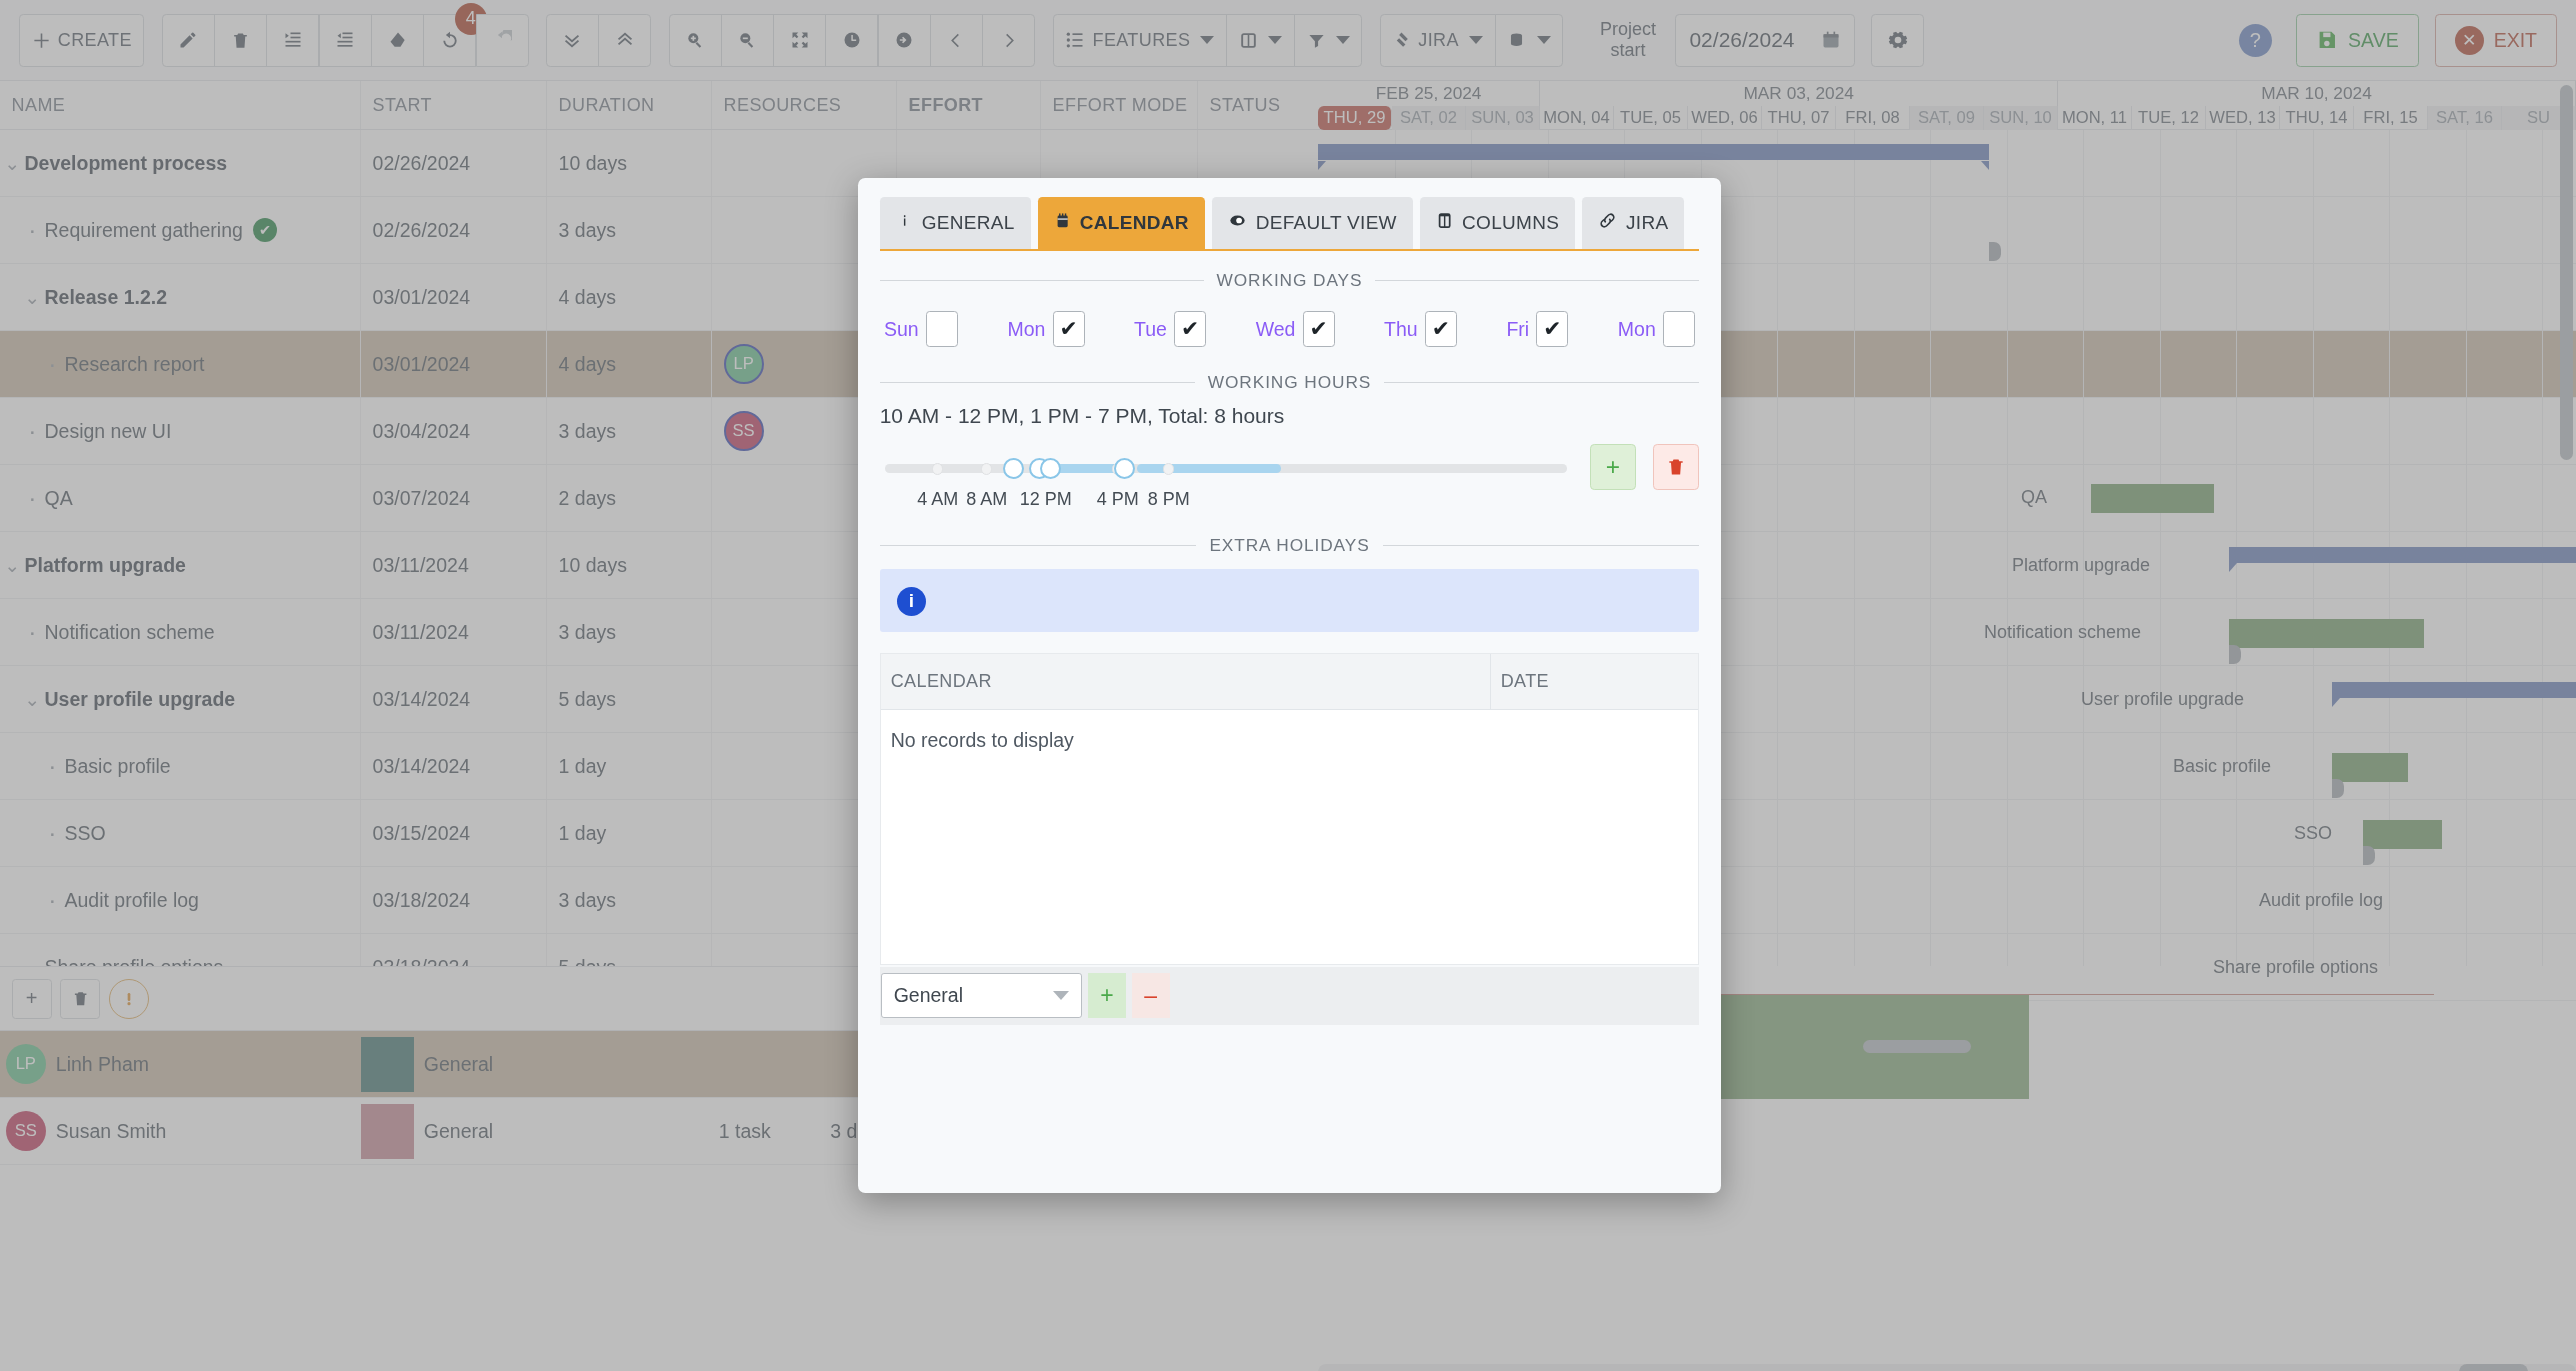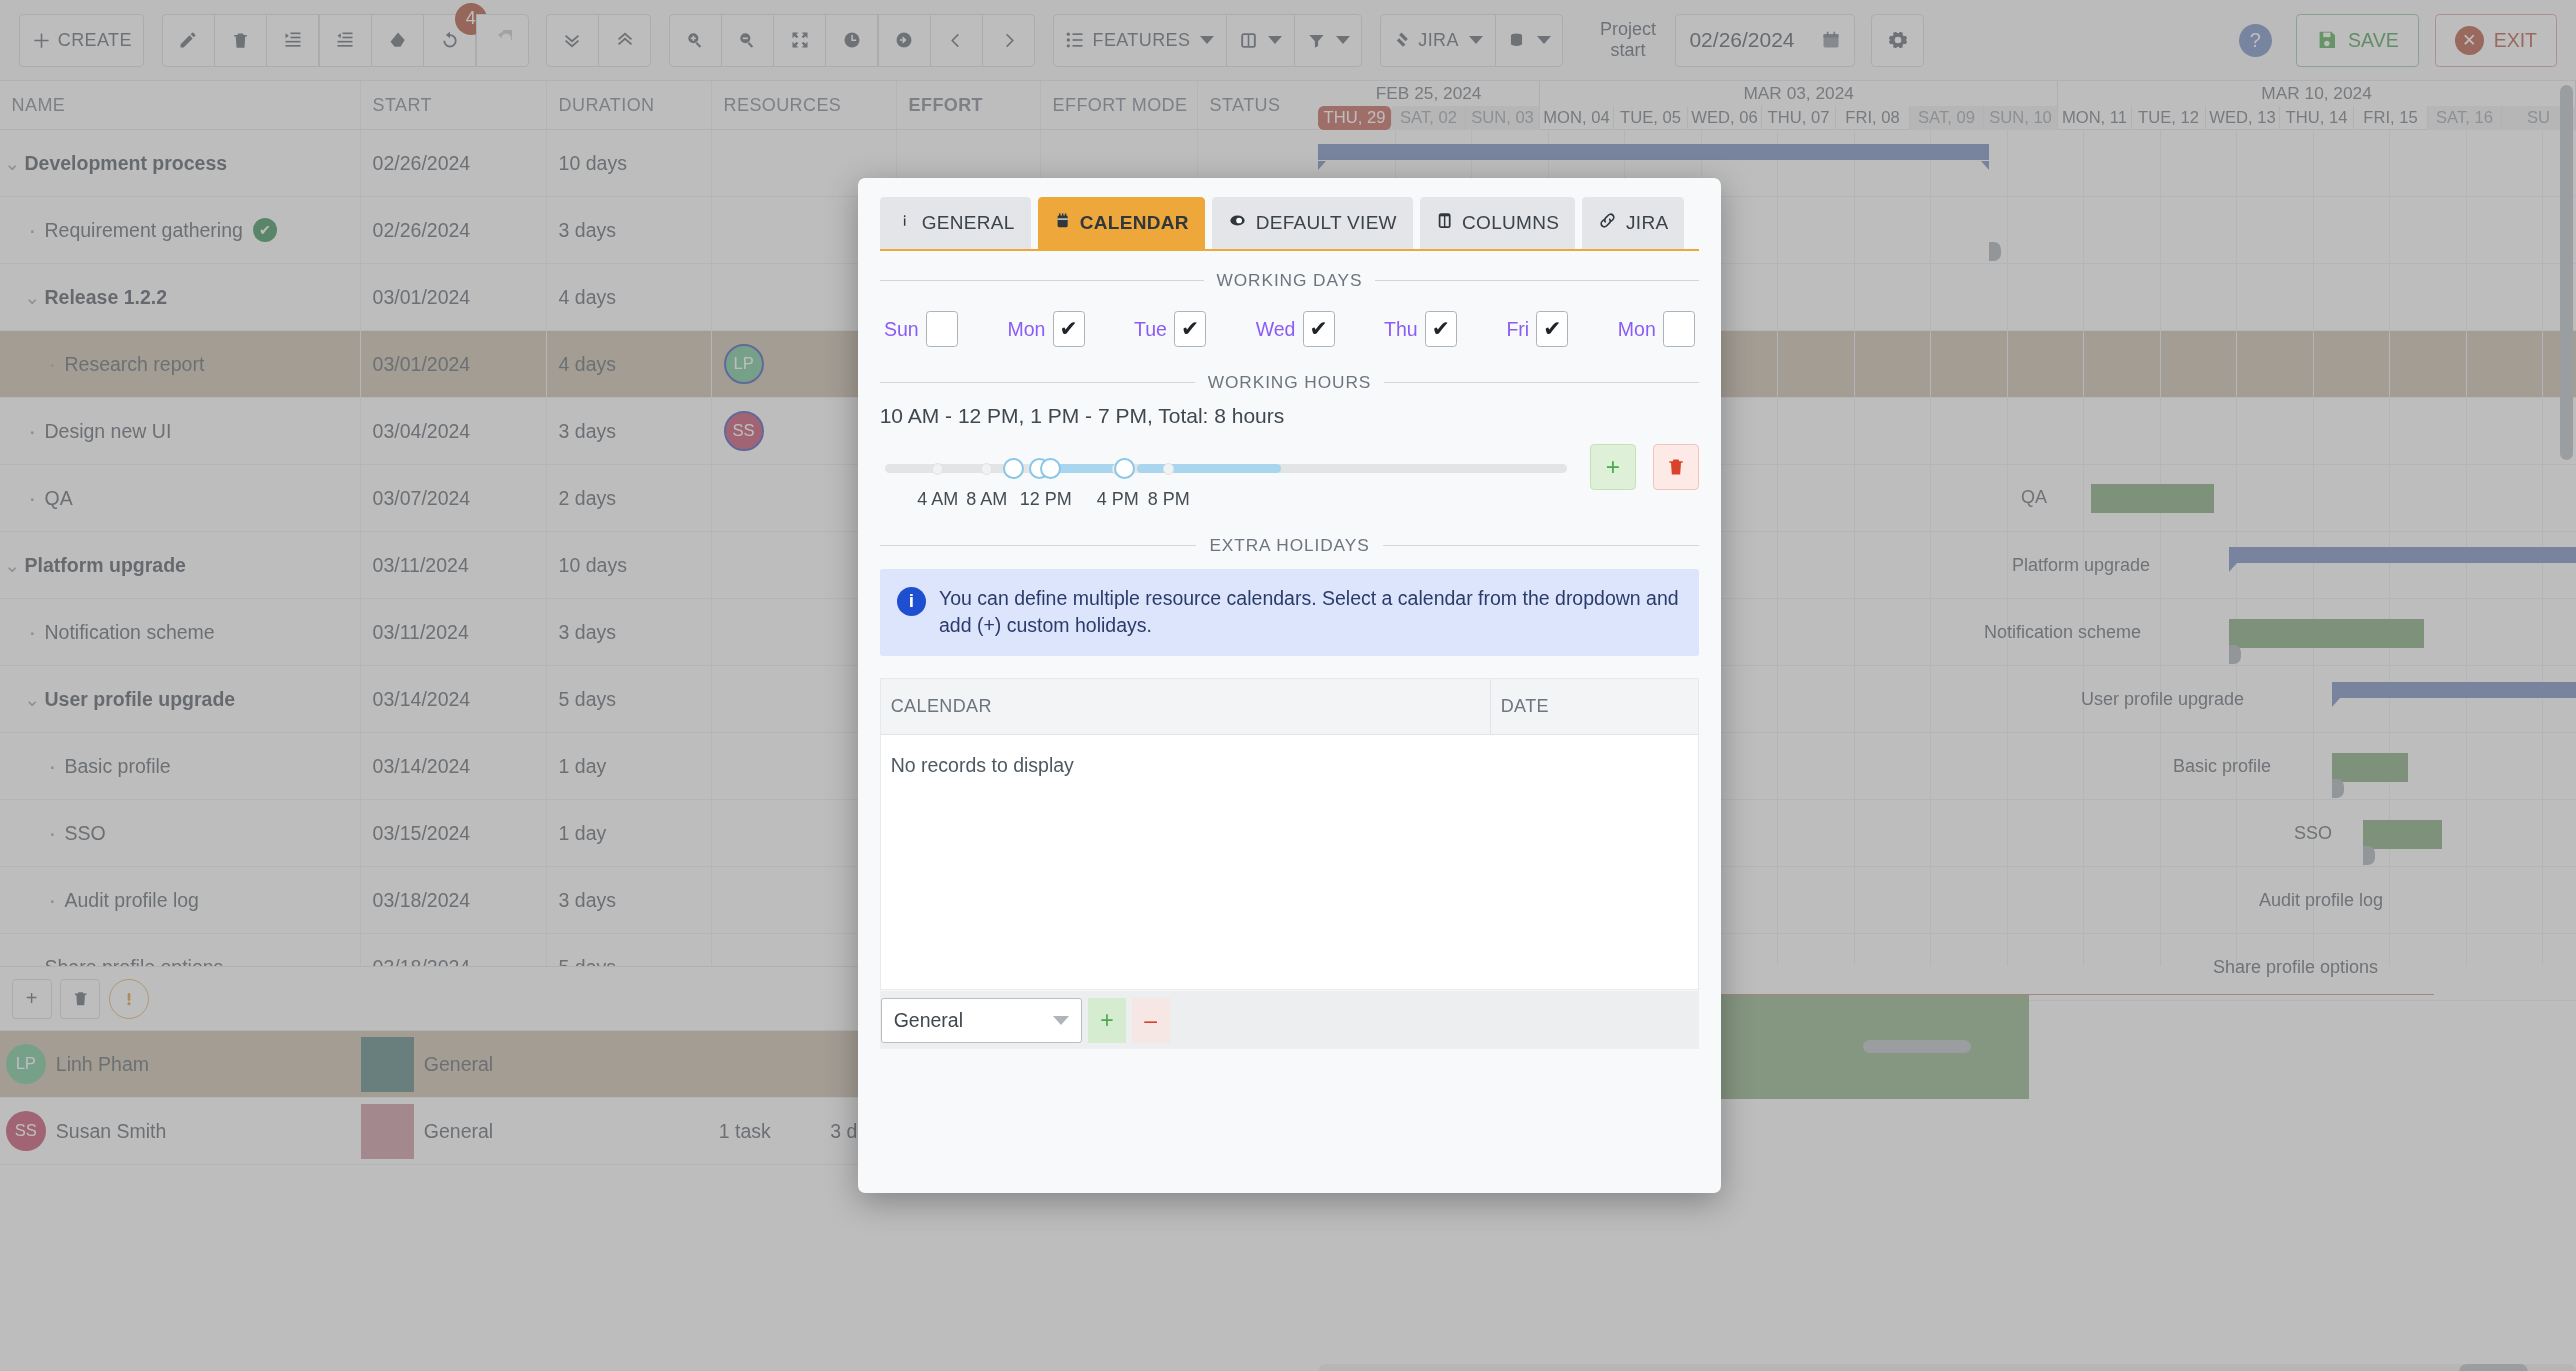--- a/index.html
+++ b/index.html
@@ -894,21 +894,20 @@
   </div>
 
   <div class="sec-divider" style="margin-top:24.5px;">
     <span class="line"></span>
     <span class="sec-title">EXTRA HOLIDAYS</span>
     <span class="line"></span>
   </div>
 
   <div id="info-box">
     <span class="i-circle">i</span>
-    <span id="info-text">You can define multiple resource calendars. Select a calendar from the dropdown and add (+) custom holidays.</span>
   </div>
 
   <div id="hol-table">
     <div id="hol-head">
       <div class="hth c1">CALENDAR</div>
       <div class="hth c2">DATE</div>
     </div>
     <div id="hol-empty">No records to display</div>
   </div>
 

